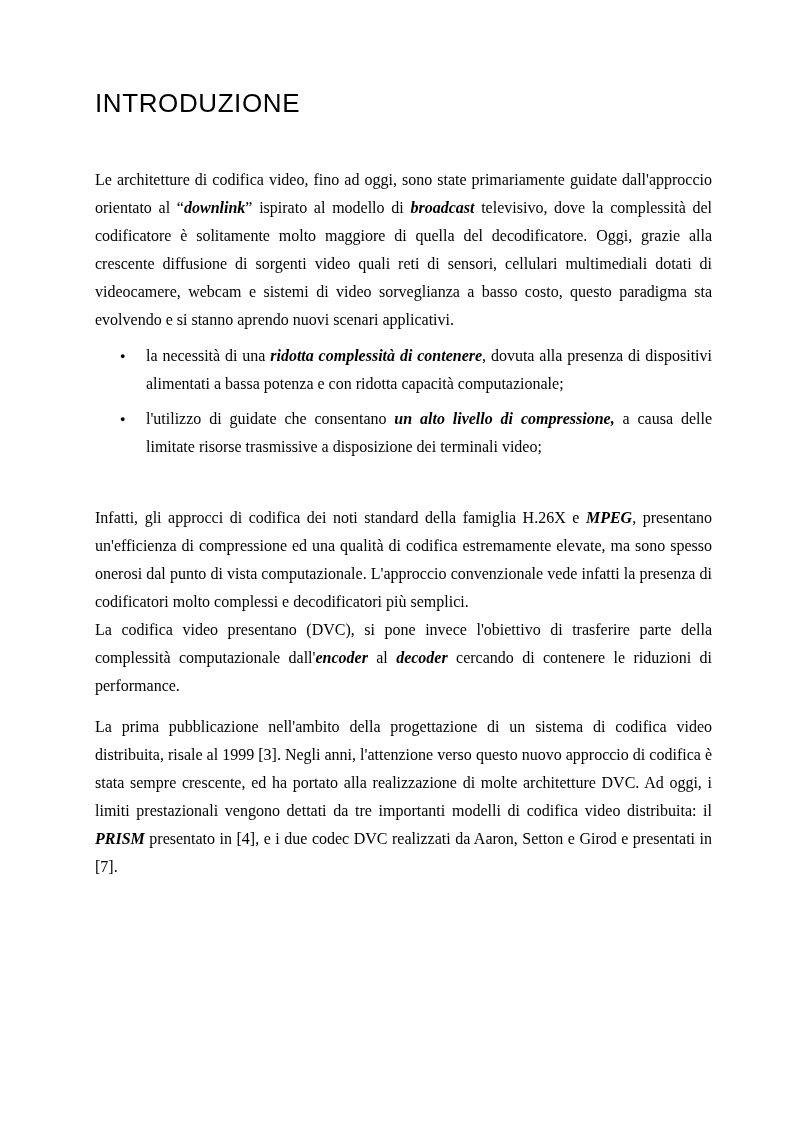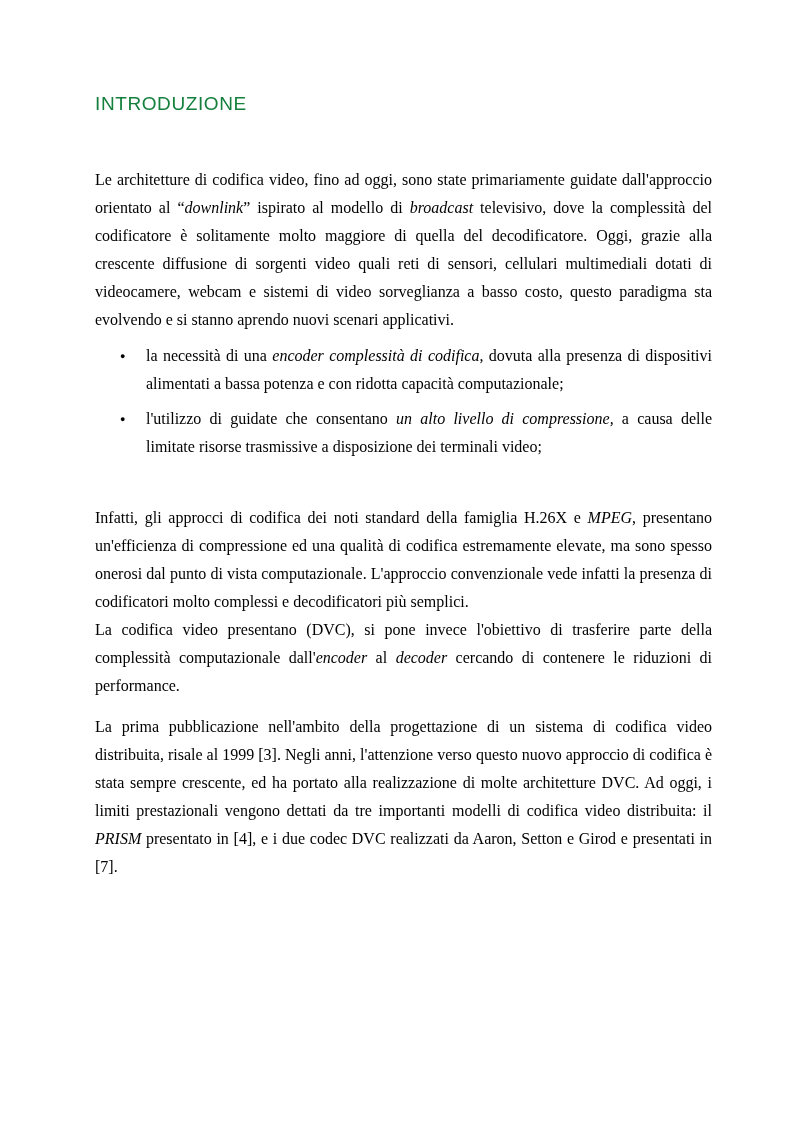--- a/index.html
+++ b/index.html
@@ -15,26 +15,26 @@
     background: #ffffff;
     color: #000000;
     overflow: hidden;
     padding: 92px 81px 0 95px;
     font-family: "Liberation Serif", serif;
     font-size: 16px;
     line-height: 28px;
   }
   .doc-heading {
     font-family: "Liberation Sans", sans-serif;
-    font-size: 19px;
+    font-size: 26px;
     font-weight: 400;
     letter-spacing: 0.6px;
     line-height: 23px;
     margin: 0 0 51px 0;
-    color: #15803d;
+    color: #000000;
   }
   .para {
     margin: 0;
     text-align: justify;
   }
   .mt-7  { margin-top: 7px; }
   .mt-21 { margin-top: 13px; }
   .mt-43 { margin-top: 43px; }
   .bullets {
     list-style: none;
@@ -50,36 +50,36 @@
     flex: 0 0 26px;
     margin-left: 25px;
     font-size: 9px;
     line-height: 28px;
     text-align: left;
   }
   .bullet-text {
     flex: 1;
     text-align: justify;
   }
-  em { font-style: italic; }
+  em { font-style: italic; font-weight: bold; }
 </style>
 </head>
 <body>
 
 <div class="page">
 
   <h1 class="doc-heading">INTRODUZIONE</h1>
 
   <p class="para"><span>Le architetture di codifica video, fino ad oggi, sono state primariamente guidate dall'approccio orientato al “</span><em>downlink</em><span>” ispirato al modello di </span><em>broadcast</em><span> televisivo, dove la complessità del codificatore è solitamente molto maggiore di quella del decodificatore. Oggi, grazie alla crescente diffusione di sorgenti video quali reti di sensori, cellulari multimediali dotati di videocamere, webcam e sistemi di video sorveglianza a basso costo, questo paradigma sta evolvendo e si stanno aprendo nuovi scenari applicativi.</span></p>
 
 
   <ul class="bullets">
     <li class="bullet">
       <span class="bullet-marker">●</span>
-      <span class="bullet-text"><span>la necessità di una </span><em>encoder complessità di codifica</em><span>, dovuta alla presenza di dispositivi alimentati a bassa potenza e con ridotta capacità computazionale;</span></span>
+      <span class="bullet-text"><span>la necessità di una </span><em>ridotta complessità di contenere</em><span>, dovuta alla presenza di dispositivi alimentati a bassa potenza e con ridotta capacità computazionale;</span></span>
     </li>
     <li class="bullet">
       <span class="bullet-marker">●</span>
       <span class="bullet-text"><span>l'utilizzo di guidate che consentano </span><em>un alto livello di compressione,</em><span> a causa delle limitate risorse trasmissive a disposizione dei terminali video;</span></span>
     </li>
   </ul>
 
   <div class="mt-43">
     <p class="para"><span>Infatti, gli approcci di codifica dei noti standard della famiglia H.26X e </span><em>MPEG</em><span>, presentano un'efficienza di compressione ed una qualità di codifica estremamente elevate, ma sono spesso onerosi dal punto di vista computazionale. L'approccio convenzionale vede infatti la presenza di codificatori molto complessi e decodificatori più semplici.</span></p>
     <p class="para"><span>La codifica video presentano (DVC), si pone invece l'obiettivo di trasferire parte della complessità computazionale dall'</span><em>encoder</em><span> al </span><em>decoder</em><span> cercando di contenere le riduzioni di performance.</span></p>

